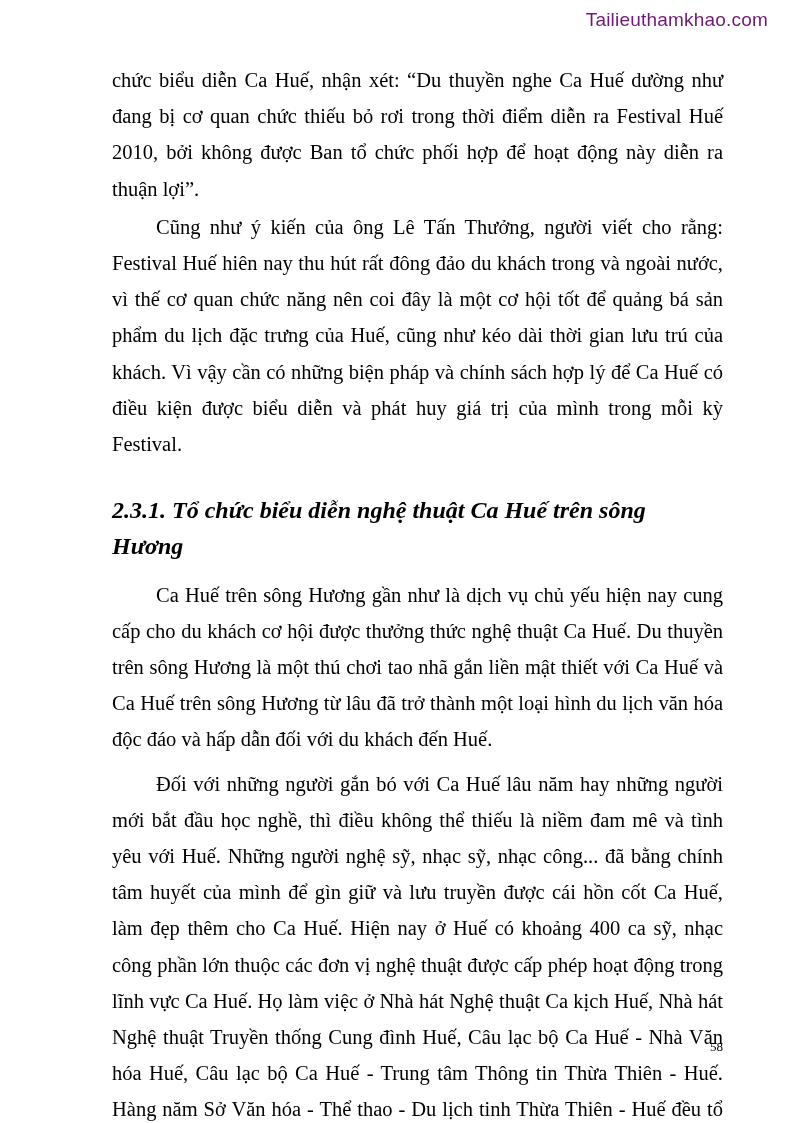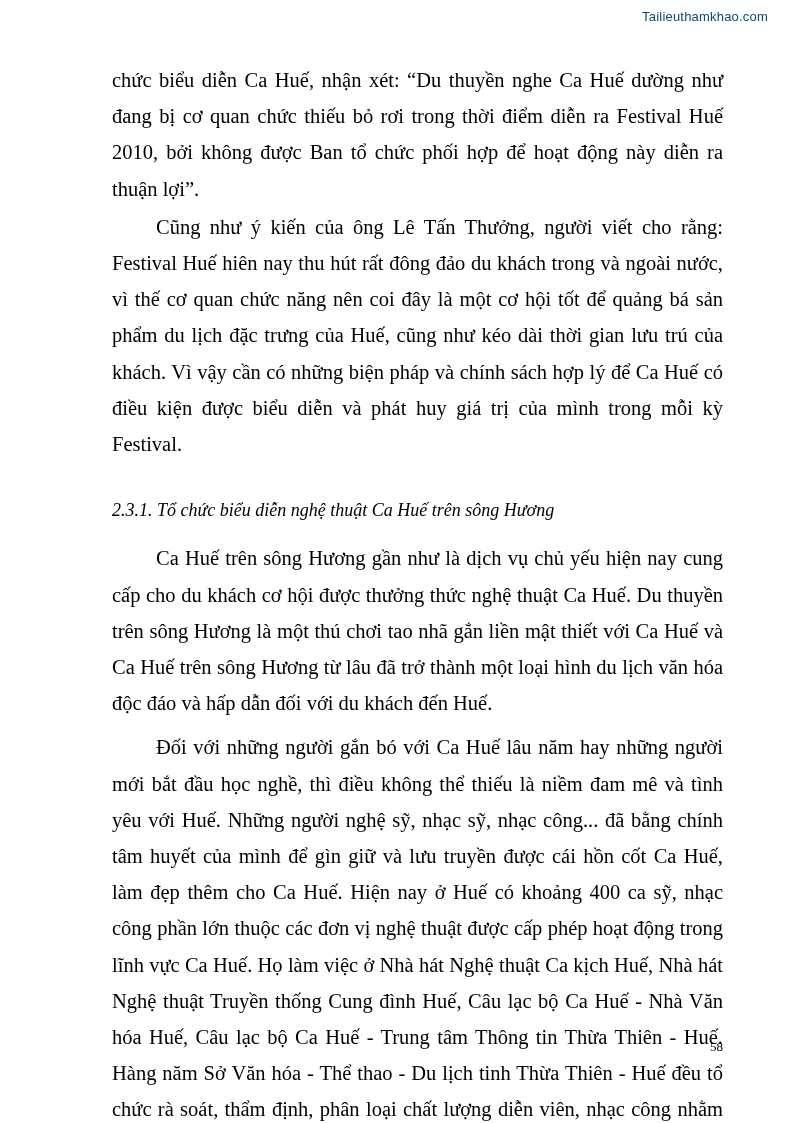--- a/index.html
+++ b/index.html
@@ -17,22 +17,22 @@
     height: 1123px;
     background: #ffffff;
     overflow: hidden;
     box-sizing: border-box;
   }
   .watermark {
     position: absolute;
     top: 9px;
     right: 26px;
     font-family: "Liberation Sans", "DejaVu Sans", sans-serif;
-    font-size: 13px;
-    color: #0c4a6e;
+    font-size: 19px;
+    color: #701a75;
     letter-spacing: 0.2px;
     user-select: none;
   }
   .content {
     position: absolute;
     left: 112px;
     top: 62px;
     width: 611px;
   }
   p.body-text {
@@ -51,23 +51,23 @@
   h2.heading-main {
     margin: 0;
     font-size: 20.5px;
     line-height: 36.2px;
     font-weight: bold;
     text-align: left;
     text-indent: 0;
   }
   h3.heading-sub {
     margin: 0;
-    font-size: 18px;
+    font-size: 24px;
     line-height: 36.2px;
-    font-weight: normal;
+    font-weight: bold;
     font-style: italic;
     text-align: left;
     text-indent: 0;
   }
   .gap-para  { height: 2px; }
   .gap-head1 { height: 20px; }
   .gap-head2 { height: 10px; }
   .gap-head3 { height: 12px; }
   .gap-para2 { height: 8px; }
   .page-number {

